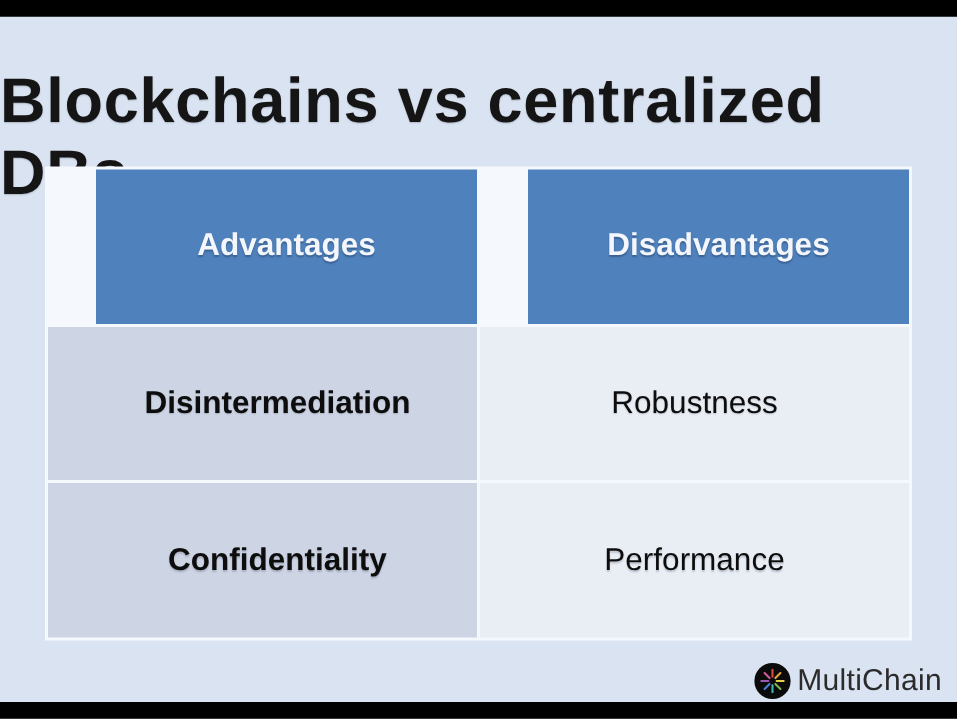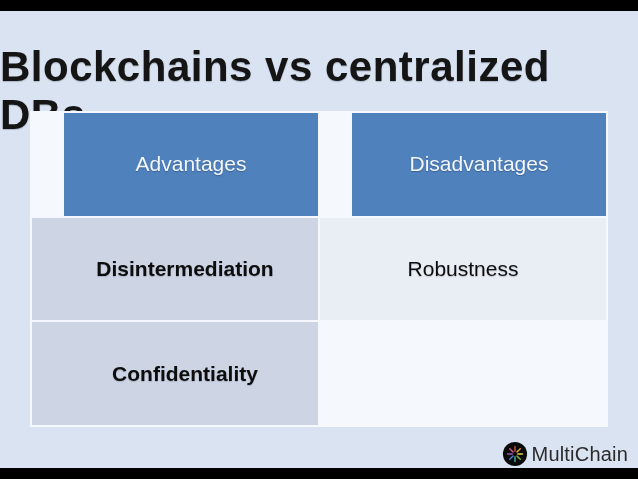--- a/index.html
+++ b/index.html
@@ -61,21 +61,21 @@
   .cell {
     display: flex;
     align-items: center;
     justify-content: center;
     font-size: 21px;
     text-shadow: 0 1px 1px rgba(90,100,120,0.3);
   }
   .cell.head {
     background: var(--header_bg, #4f81bd);
     color: var(--header_text, #f3f7fb);
-    font-weight: 400;
+    font-weight: 700;
     text-shadow: 0 1px 1px rgba(30,50,80,0.4);
     margin-left: 32px;
   }
   .cell.band {
     background: var(--row_alt_bg, #cdd4e4);
     color: var(--cell_text, #0d0d0d);
     font-weight: 700;
     padding-left: 20px;
   }
   .cell.plain {
@@ -110,20 +110,21 @@
   <div class="slide">
 
     <h1 class="title">Blockchains vs centralized DBs</h1>
 
     <div class="cmp-table">
       <div class="cell head">Advantages</div>
       <div class="cell head">Disadvantages</div>
       <div class="cell band">Disintermediation</div>
       <div class="cell plain">Robustness</div>
       <div class="cell band">Confidentiality</div>
+      <div class="cell plain">Performance</div>
     </div>
 
     <div class="brand">
       <svg class="mark" viewBox="0 0 28 28" aria-hidden="true">
         <circle cx="14" cy="14" r="13" fill="#0b0b0b"></circle>
         <g stroke-width="1.5" stroke-linecap="round">
           <line x1="14" y1="11" x2="14" y2="6" stroke="#d94f3c"></line>
           <line x1="16.1" y1="11.9" x2="19.7" y2="8.3" stroke="#e8a33d"></line>
           <line x1="17" y1="14" x2="22" y2="14" stroke="#e3d24b"></line>
           <line x1="16.1" y1="16.1" x2="19.7" y2="19.7" stroke="#7ab648"></line>

